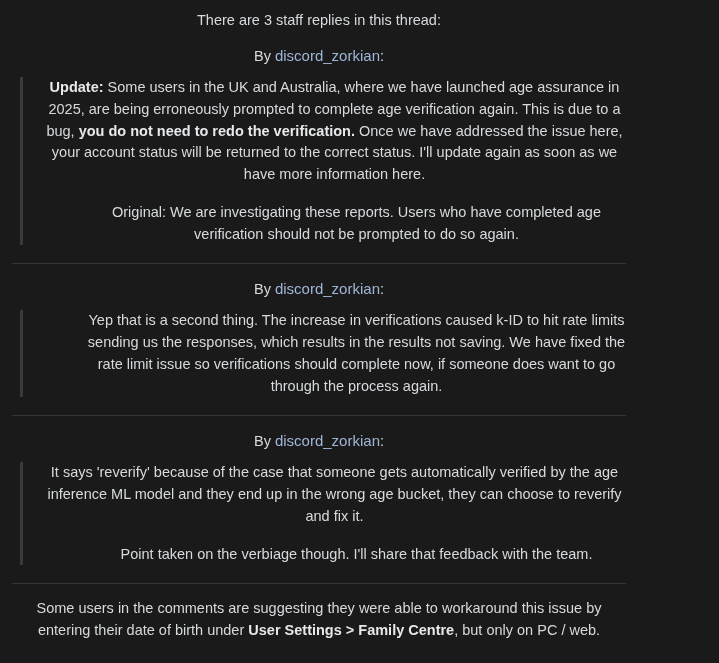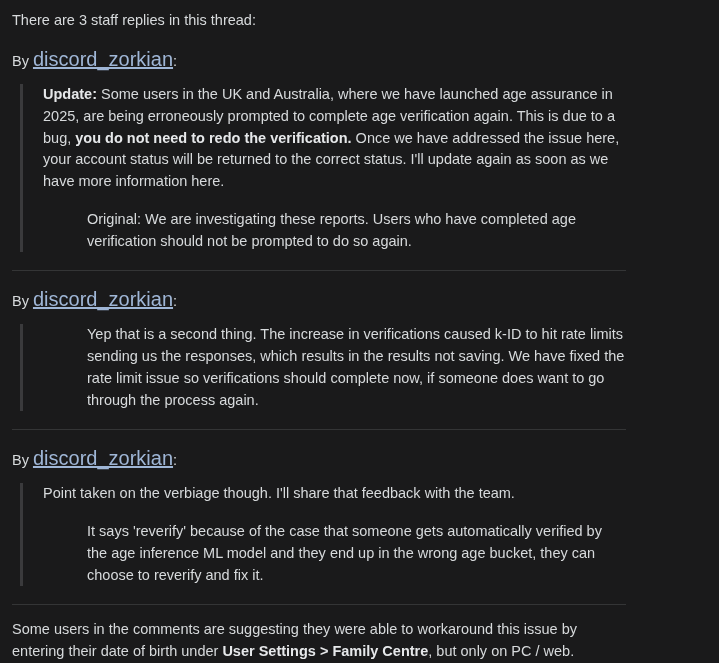--- a/index.html
+++ b/index.html
@@ -15,30 +15,30 @@
     color: #d7dadc;
     font-size: 14.5px;
     line-height: 1.45;
   }
   .page {
     position: relative;
     width: 638px;
     height: 663px;
     box-sizing: border-box;
     padding: 8px 12px 0 12px;
+    text-align: center;
   }
   .intro {
     font-size: 14.5px;
     color: #d7dadc;
     margin: 2px 0 14px 0;
   }
   .reply-author {
     color: #9fb6d6;
-    text-decoration: underline;
-    font-size: 20px;
+    font-size: 15px;
     cursor: pointer;
     display: inline;
   }
   .author-line {
     margin: 0 0 6px 0;
     font-size: 14.5px;
     color: #d7dadc;
   }
   .quote {
     border-left: 3px solid #3a3a3c;
@@ -150,22 +150,22 @@
     </blockquote>
   </div>
 
   <hr class="divider">
 
   <div class="reply-block">
     <div class="author-line">
       <span>By </span><span class="reply-author">discord_zorkian</span><span>:</span>
     </div>
     <blockquote class="quote">
+      <p>It says 'reverify' because of the case that someone gets automatically verified by the age inference ML model and they end up in the wrong age bucket, they can choose to reverify and fix it.</p>
       <p>Point taken on the verbiage though. I'll share that feedback with the team.</p>
-      <p>It says 'reverify' because of the case that someone gets automatically verified by the age inference ML model and they end up in the wrong age bucket, they can choose to reverify and fix it.</p>
     </blockquote>
   </div>
 
   <hr class="divider">
 
   <div class="closing"><span>Some users in the comments are suggesting they were able to workaround this issue by entering their date of birth under </span><b>User Settings &gt; Family Centre</b><span>, but only on PC / web.</span></div>
 
   <div class="actionbar">
     <div class="vote-group">
       <span class="arrow">

